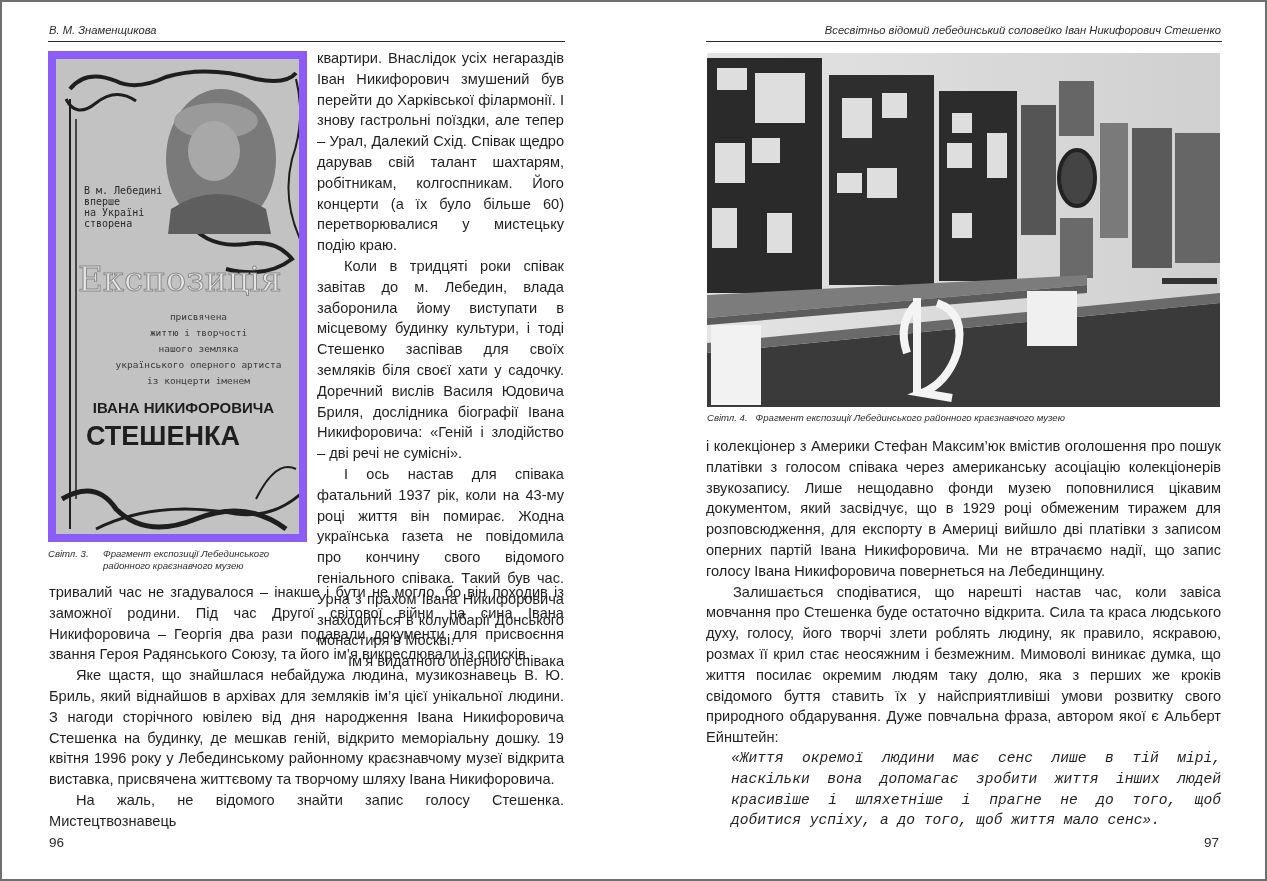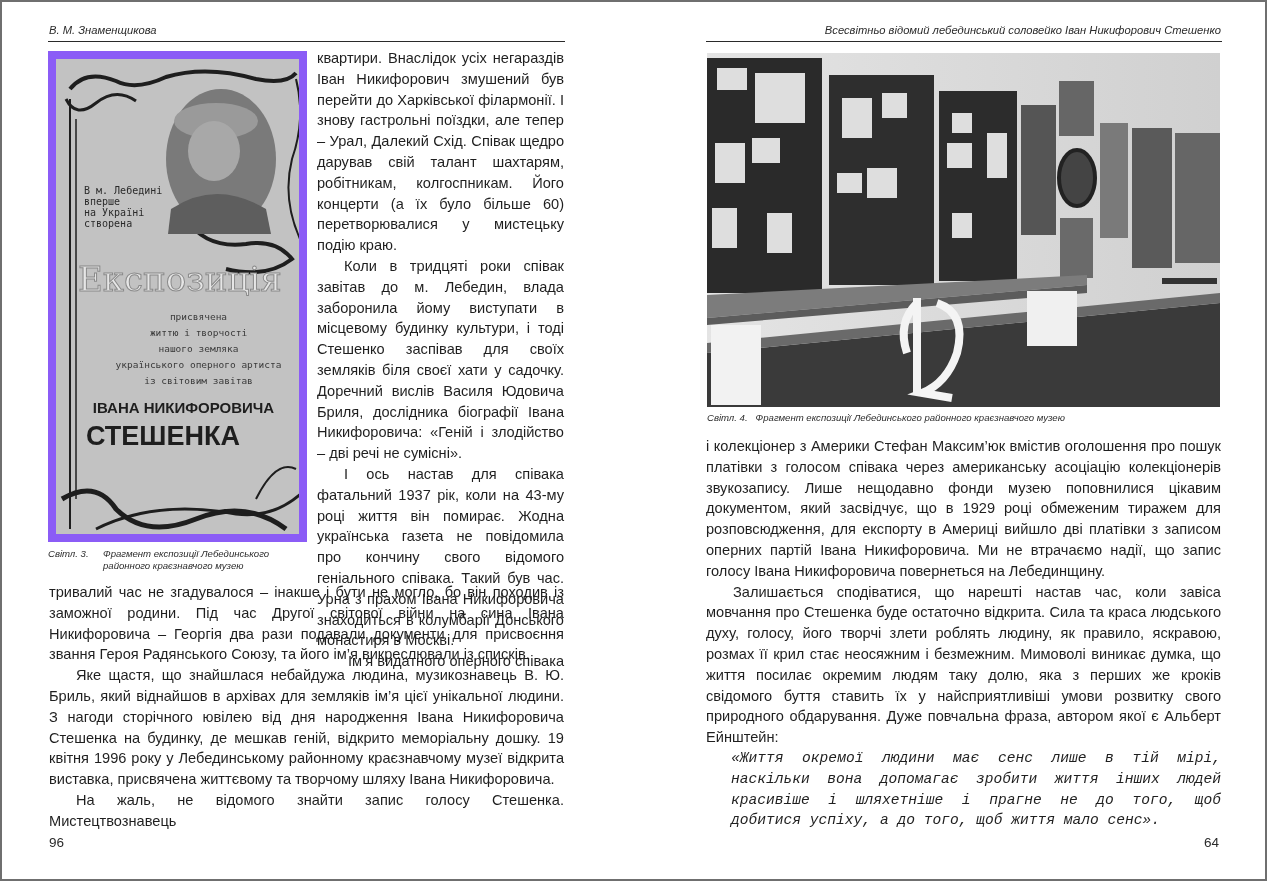--- a/index.html
+++ b/index.html
@@ -79,21 +79,21 @@
       <div>вперше</div>
       <div>на Україні</div>
       <div>створена</div>
     </div>
     <div class="poster-text" style="left:22px; top:200px; font-family:'DejaVu Serif', serif; font-size:34px; color:#e6e6e6; -webkit-text-stroke:1px #8a8a8a;">Експозиція</div>
     <div class="poster-text" style="left:0; width:285px; top:250px; text-align:center; font-size:9.5px; line-height:16px; color:#3a3a3a;">
       <div>присвячена</div>
       <div>життю і творчості</div>
       <div>нашого земляка</div>
       <div>українського оперного артиста</div>
-      <div>із світовим завітав</div>
+      <div>із концерти іменем</div>
     </div>
     <div class="poster-text" style="left:0; width:255px; top:340px; text-align:center; font-family:'Liberation Sans', sans-serif; font-size:15px; font-weight:bold; color:#1e1e1e;">ІВАНА НИКИФОРОВИЧА</div>
     <div class="poster-text" style="left:30px; top:362px; font-family:'Liberation Sans', sans-serif; font-size:27px; font-weight:bold; color:#1e1e1e;">СТЕШЕНКА</div>
   </div>
 
   <div class="caption cap3">
     <span class="lbl">Світл. 3.</span><span class="txt">Фрагмент експозиції Лебединського районного краєзнавчого музею</span>
   </div>
 
   <div class="body-text col-narrow">
@@ -165,14 +165,14 @@
   <div class="caption cap4">
     <span>Світл. 4.</span>&nbsp;&nbsp;&nbsp;<span>Фрагмент експозиції Лебединського районного краєзнавчого музею</span>
   </div>
 
   <div class="body-text col-right">
     <p>і колекціонер з Америки Стефан Максим’юк вмістив оголошення про пошук платівки з голосом співака через американську асоціацію колекціонерів звукозапису. Лише нещодавно фонди музею поповнилися цікавим документом, який засвідчує, що в 1929 році обмеженим тиражем для розповсюдження, для експорту в Америці вийшло дві платівки з записом оперних партій Івана Никифоровича. Ми не втрачаємо надії, що запис голосу Івана Никифоровича повернеться на Лебединщину.</p>
     <p class="indent">Залишається сподіватися, що нарешті настав час, коли завіса мовчання про Стешенка буде остаточно відкрита. Сила та краса людського духу, голосу, його творчі злети роблять людину, як правило, яскравою, розмах її крил стає неосяжним і безмежним. Мимоволі виникає думка, що життя посилає окремим людям таку долю, яка з перших же кроків свідомого буття ставить їх у найсприятливіші умови розвитку свого природного обдарування. Дуже повчальна фраза, автором якої є Альберт Ейнштейн:</p>
     <p class="quote">«Життя окремої людини має сенс лише в тій мірі, наскільки вона допомагає зробити життя інших людей красивіше і шляхетніше і прагне не до того, щоб добитися успіху, а до того, щоб життя мало сенс».</p>
   </div>
 
-  <div class="page-num" style="right:50px;">64</div>
+  <div class="page-num" style="right:50px;">97</div>
 </div>
 
 </body></html>

